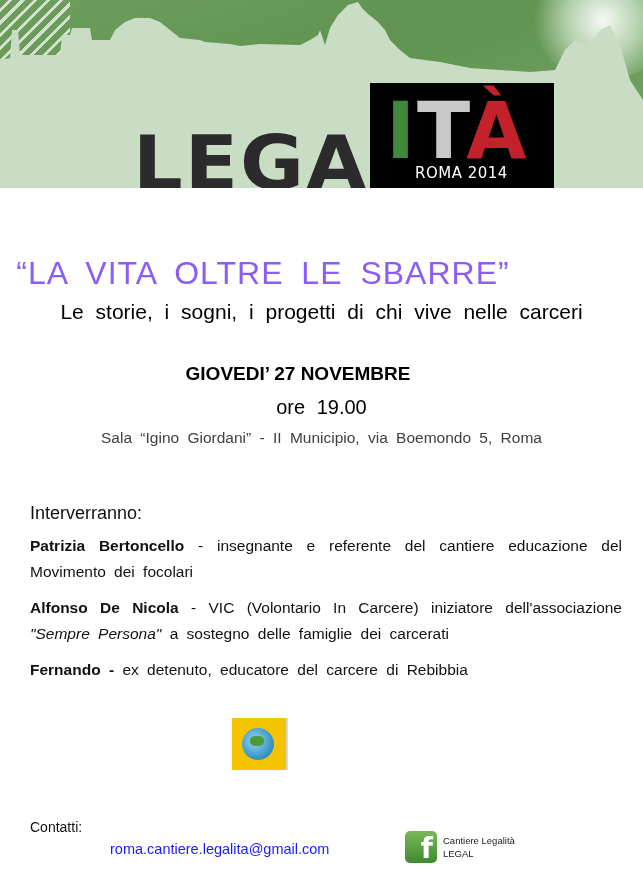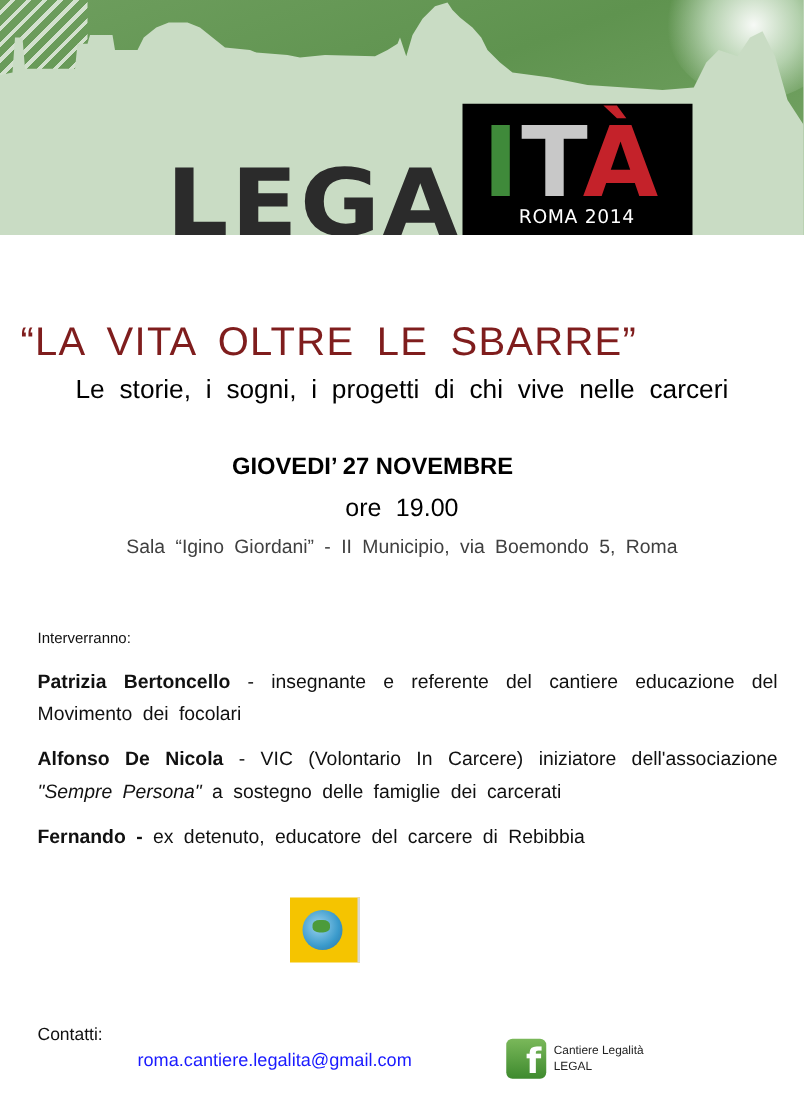--- a/index.html
+++ b/index.html
@@ -14,27 +14,27 @@
   .banner svg.skyline { position: absolute; left: 0; top: 0; }
   .banner .logo-dark { position: absolute; left: 133px; top: 124px; font-size: 78px; font-weight: bold; letter-spacing: 2px;
     color: #2b2b2b; line-height: 1; font-family: "DejaVu Sans", sans-serif; transform: scaleY(0.95); }
   .banner .black-box { position: absolute; left: 370px; top: 83px; width: 184px; height: 105px; background: #000; }
   .banner .ita { position: absolute; left: 386px; top: 92px; font-size: 78px; font-weight: bold; line-height: 1; font-family: "DejaVu Sans", sans-serif; letter-spacing: 2px; }
   .banner .ita .i { color: #3f8a3a; }
   .banner .ita .t { color: #c8c8c8; }
   .banner .ita .a { color: #c4222a; }
   .banner .roma { position: absolute; left: 415px; top: 164px; font-size: 15px; color: #fff; font-family: "DejaVu Sans", sans-serif; letter-spacing: 0.5px; }
 
-  .title { position: absolute; left: 0; width: 526px; text-align: center; top: 255px; font-size: 32px; letter-spacing: 1px; word-spacing: 8px; color: #7f1d1d; }
+  .title { position: absolute; left: 0; width: 526px; text-align: center; top: 255px; font-size: 32px; letter-spacing: 1px; word-spacing: 8px; color: #8b5cf6; }
   .subtitle { position: absolute; left: 0; width: 643px; text-align: center; top: 300px; font-size: 21px; word-spacing: 6px; color: #000; }
   .date { position: absolute; left: 0; width: 596px; text-align: center; top: 363px; font-size: 19px; font-weight: bold; color: #000; }
   .time { position: absolute; left: 0; width: 643px; text-align: center; top: 396px; font-size: 20px; word-spacing: 6px; color: #000; }
   .venue { position: absolute; left: 0; width: 643px; text-align: center; top: 429px; font-size: 15.5px; word-spacing: 4px; color: #404040; }
 
-  .speakers-label { position: absolute; left: 30px; top: 503px; font-size: 12px; }
+  .speakers-label { position: absolute; left: 30px; top: 503px; font-size: 18px; }
   .speaker { position: absolute; left: 30px; width: 592px; font-size: 15.5px; line-height: 26px; text-align: justify; word-spacing: 4px; }
   .speaker b { font-weight: bold; }
   .speaker i { font-style: italic; }
   .sp1 { top: 533px; }
   .sp2 { top: 595px; }
   .sp3 { top: 657px; }
 
   .assoc { position: absolute; left: 232px; top: 718px; display: flex; align-items: center; }
   .assoc .emblem { width: 54px; height: 52px; position: relative; background: #f5c400; border-right: 2px solid #d8d8d8; }
   .assoc .emblem .globe { position: absolute; left: 10px; top: 10px; width: 32px; height: 32px; border-radius: 50%;

